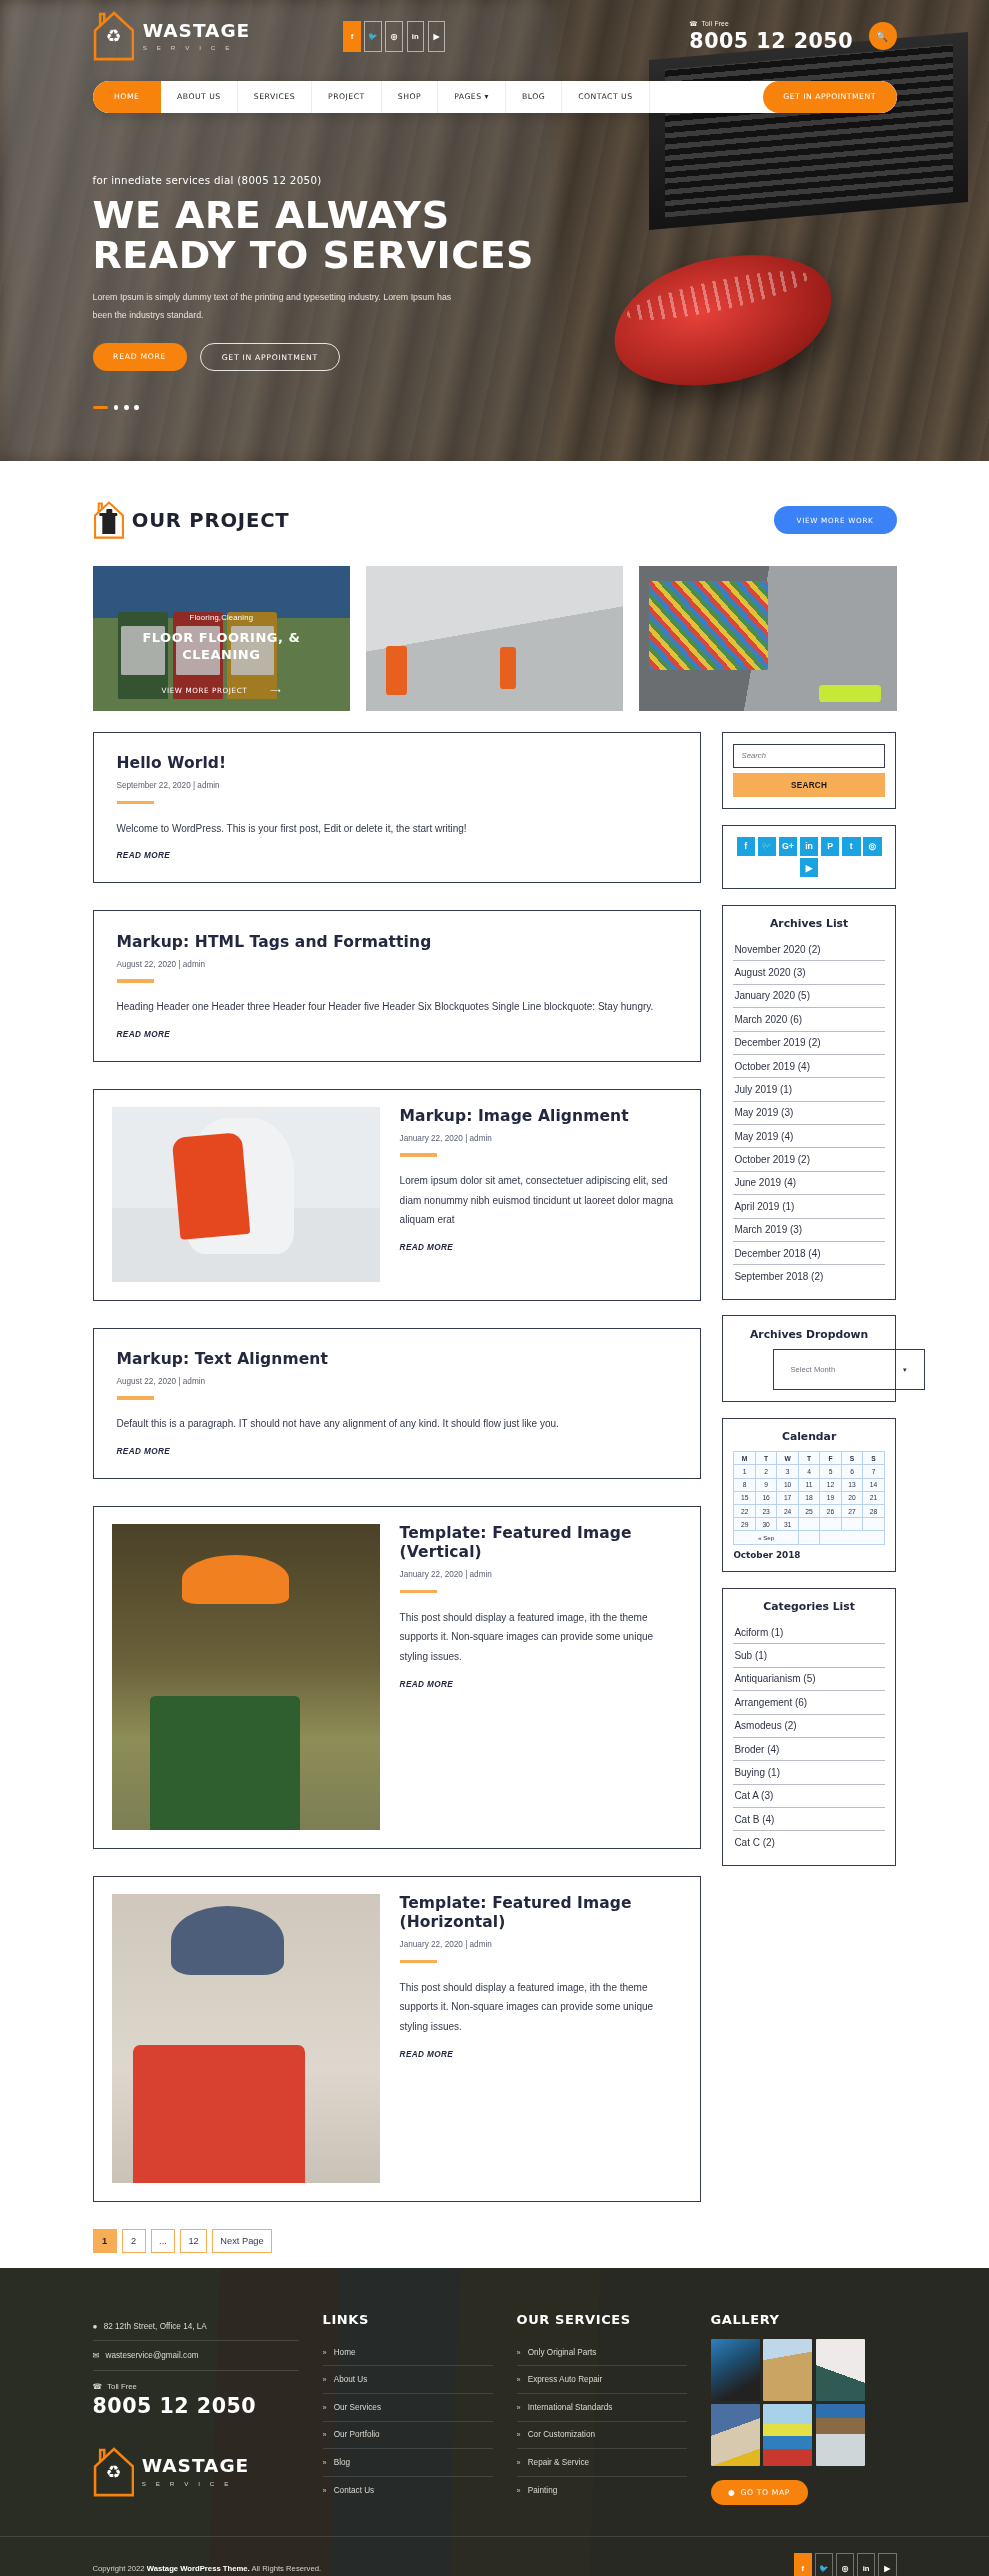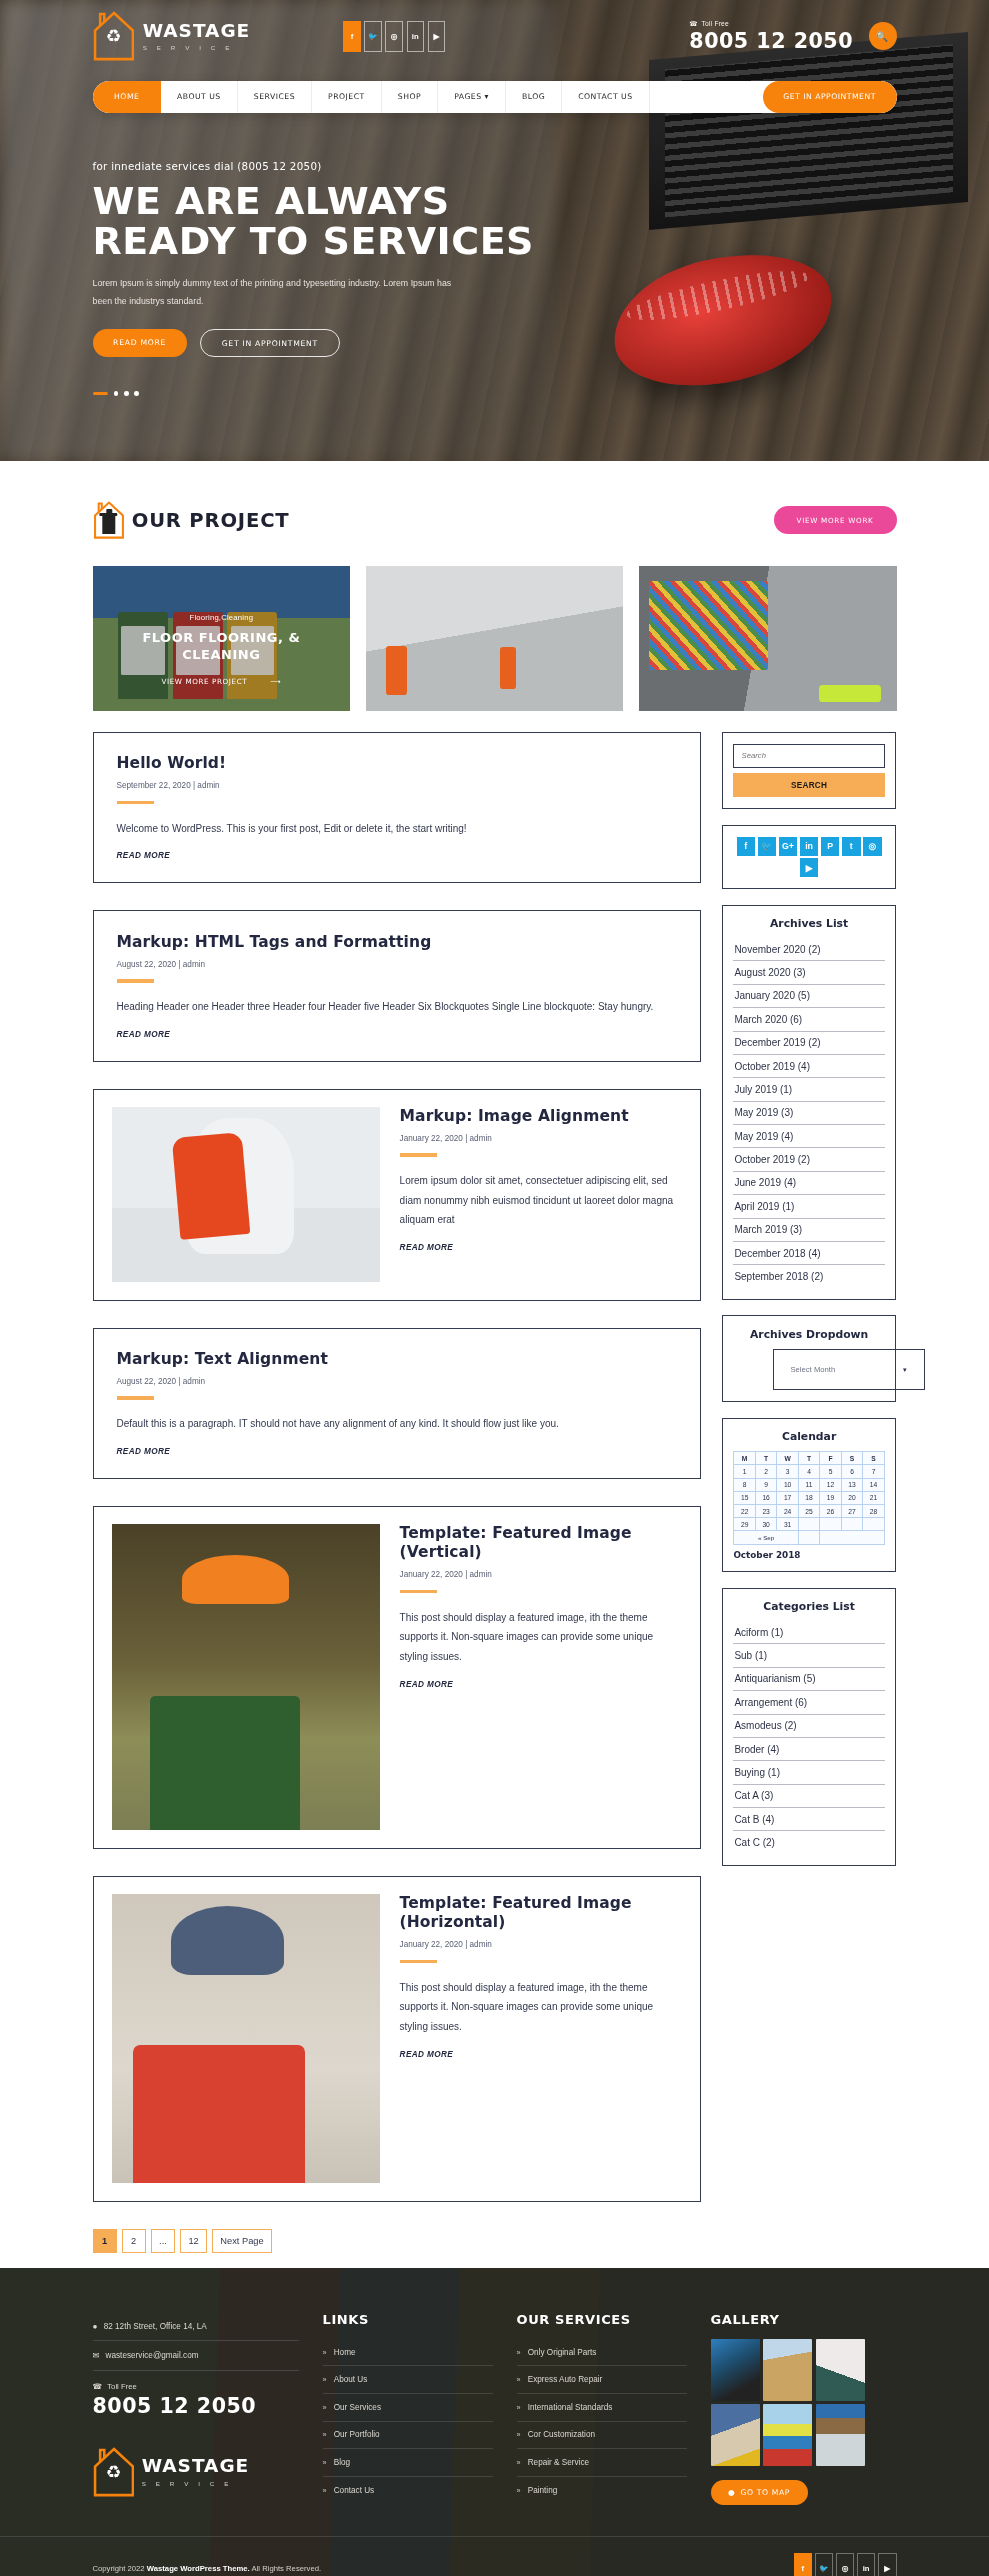--- a/index.html
+++ b/index.html
@@ -46,53 +46,53 @@
   .toll-lbl{font-size:6.7px;letter-spacing:0.2px;display:flex;align-items:center;gap:3.6px;opacity:.95;}
   .toll-num{font-family:"DejaVu Sans",sans-serif;font-weight:700;font-size:20.6px;letter-spacing:0.5px;margin-top:1px;}
   .search-circle{width:28px;height:28px;border-radius:50%;background:#f7820c;display:flex;align-items:center;justify-content:center;color:#fff;font-size:9.8px;}
 
   .navwrap{position:relative;z-index:5;width:804px;margin:19.6px auto 0;}
   .nav{display:flex;align-items:stretch;background:#fff;border-radius:17.5px;height:32px;overflow:hidden;box-shadow:0 3.1px 11.3px rgba(0,0,0,.18);}
   .nav-item{display:flex;align-items:center;padding:0 16px;font-family:"DejaVu Sans",sans-serif;font-size:7.7px;letter-spacing:0.5px;color:#2b2b2b;border-right:0.5px solid #ededed;white-space:nowrap;}
   .nav-item.home{background:#f7820c;color:#fff;border-radius:17.5px 0 0 17.5px;padding:0 21.6px;border-right:none;}
   .nav-cta{margin-left:auto;background:#f7820c;color:#fff;display:flex;align-items:center;padding:0 20.6px;font-family:"DejaVu Sans",sans-serif;font-size:7.7px;letter-spacing:0.5px;border-radius:17.5px;white-space:nowrap;}
 
-  .hero-body{position:relative;z-index:4;width:804px;margin:3px auto;padding-top:44px;}
+  .hero-body{position:relative;z-index:4;width:804px;margin:17px auto;padding-top:44px;}
   .hero-kicker{font-family:"DejaVu Sans",sans-serif;font-size:10.3px;color:#fff;letter-spacing:0.3px;margin-bottom:9.3px;}
   .hero-h1{font-family:"DejaVu Sans",sans-serif;font-weight:700;font-size:38px;line-height:1.06;color:#fff;letter-spacing:0.5px;max-width:453px;text-transform:uppercase;}
   .hero-p{color:#e6e3df;font-size:8.8px;line-height:2;max-width:361px;margin-top:13.4px;}
   .hero-btns{display:flex;gap:13.4px;margin-top:18.5px;}
   .btn-fill{background:#f7820c;color:#fff;border-radius:14.4px;padding:8.8px 20.6px;font-family:"DejaVu Sans",sans-serif;font-size:7.7px;letter-spacing:0.7px;}
   .btn-ghost{border:0.5px solid rgba(255,255,255,.85);color:#fff;border-radius:14.4px;padding:8.8px 20.6px;font-family:"DejaVu Sans",sans-serif;font-size:7.7px;letter-spacing:0.7px;}
   .dots{display:flex;gap:5.7px;align-items:center;margin-top:34px;}
   .dot{width:4.6px;height:4.6px;border-radius:50%;background:#fff;}
   .dot.on{width:15.5px;height:3.6px;border-radius:1.5px;background:#f7820c;}
 
   
   .project{width:804px;margin:0 auto;padding:40px 0 0;}
   .proj-head{display:flex;align-items:center;}
   .proj-title-wrap{display:flex;align-items:center;gap:7.2px;}
   .proj-logo{position:relative;width:32px;height:38px;}
   .bin{position:absolute;left:50%;top:40%;transform:translateX(-50%);width:13.4px;height:17.5px;background:#222;}
   .bin:before{content:"";position:absolute;left:-2.1px;top:-3.6px;width:17.5px;height:3.1px;background:#222;border-radius:1px;}
   .bin:after{content:"";position:absolute;left:4.1px;top:-7.2px;width:6.2px;height:4.1px;background:#222;border-radius:1px 1px 0 0;}
   .proj-h2{font-family:"DejaVu Sans",sans-serif;font-weight:700;font-size:19.6px;letter-spacing:0.8px;color:#1f2331;}
-  .view-more{margin-left:auto;background:#ec4899;color:#fff;border-radius:15.5px;padding:9.3px 23px;font-family:"DejaVu Sans",sans-serif;font-size:7.2px;letter-spacing:0.7px;}
+  .view-more{margin-left:auto;background:#3b82f6;color:#fff;border-radius:15.5px;padding:9.3px 23px;font-family:"DejaVu Sans",sans-serif;font-size:7.2px;letter-spacing:0.7px;}
   .proj-grid{display:flex;gap:15.5px;margin-top:27px;}
   .proj-card{width:258px;height:145px;position:relative;overflow:hidden;}
   .pc1{background:
       linear-gradient(#3a6fa8 0 36%,#7da05c 36% 100%);}
   .bins{position:absolute;left:10%;top:32%;display:flex;gap:4.6px;}
   .binbox{width:50px;height:87px;border-radius:3.1px 3.1px 1px 1px;position:relative;}
   .binbox:after{content:"";position:absolute;left:3.1px;right:3.1px;top:13.4px;height:49px;background:rgba(255,255,255,.85);border-radius:1.5px;}
   .b-green{background:#3f6b3c;} .b-red{background:#c0332b;} .b-yellow{background:#d6a227;}
   .pc-ov{position:absolute;inset:0;background:rgba(20,20,20,.28);color:#fff;display:flex;flex-direction:column;align-items:center;justify-content:center;text-align:center;}
   .pc-cat{font-size:7.7px;letter-spacing:0.2px;margin-bottom:6.2px;}
   .pc-name{font-family:"DejaVu Sans",sans-serif;font-weight:700;font-size:13px;line-height:1.35;letter-spacing:0.5px;max-width:170px;}
-  .pc-link{position:absolute;bottom:25px;font-family:"DejaVu Sans",sans-serif;font-size:7.2px;letter-spacing:0.6px;display:flex;gap:23px;align-items:center;}
+  .pc-link{position:absolute;bottom:16px;font-family:"DejaVu Sans",sans-serif;font-size:7.2px;letter-spacing:0.6px;display:flex;gap:23px;align-items:center;}
   .pc2{background:linear-gradient(170deg,#d8dadb 0 45%,#b9bcbd 45% 100%);}
   .pc2:before{content:"";position:absolute;left:8%;top:55%;width:20.6px;height:49px;background:#e8601d;border-radius:3.1px;}
   .pc2:after{content:"";position:absolute;left:52%;top:56%;width:16.5px;height:42px;background:#e8601d;border-radius:3.1px;}
   .pc3{background:linear-gradient(100deg,#6b6e70 0 46%,#9ea2a4 46% 100%);}
   .pc3:before{content:"";position:absolute;left:4%;top:10%;width:46%;height:62%;
     background:repeating-linear-gradient(48deg,#3a7fbf 0 4.6px,#d8463c 4.6px 8.8px,#e3c03a 8.8px 13.4px,#4c8d4a 13.4px 17.5px);border-radius:2.1px;}
   .pc3:after{content:"";position:absolute;right:6%;bottom:6%;width:62px;height:17.5px;background:#c6e838;border-radius:3.6px;}
 
   
   .main{width:804px;margin:20.6px auto 0;display:flex;gap:21.6px;align-items:flex-start;padding-bottom:15.5px;}

